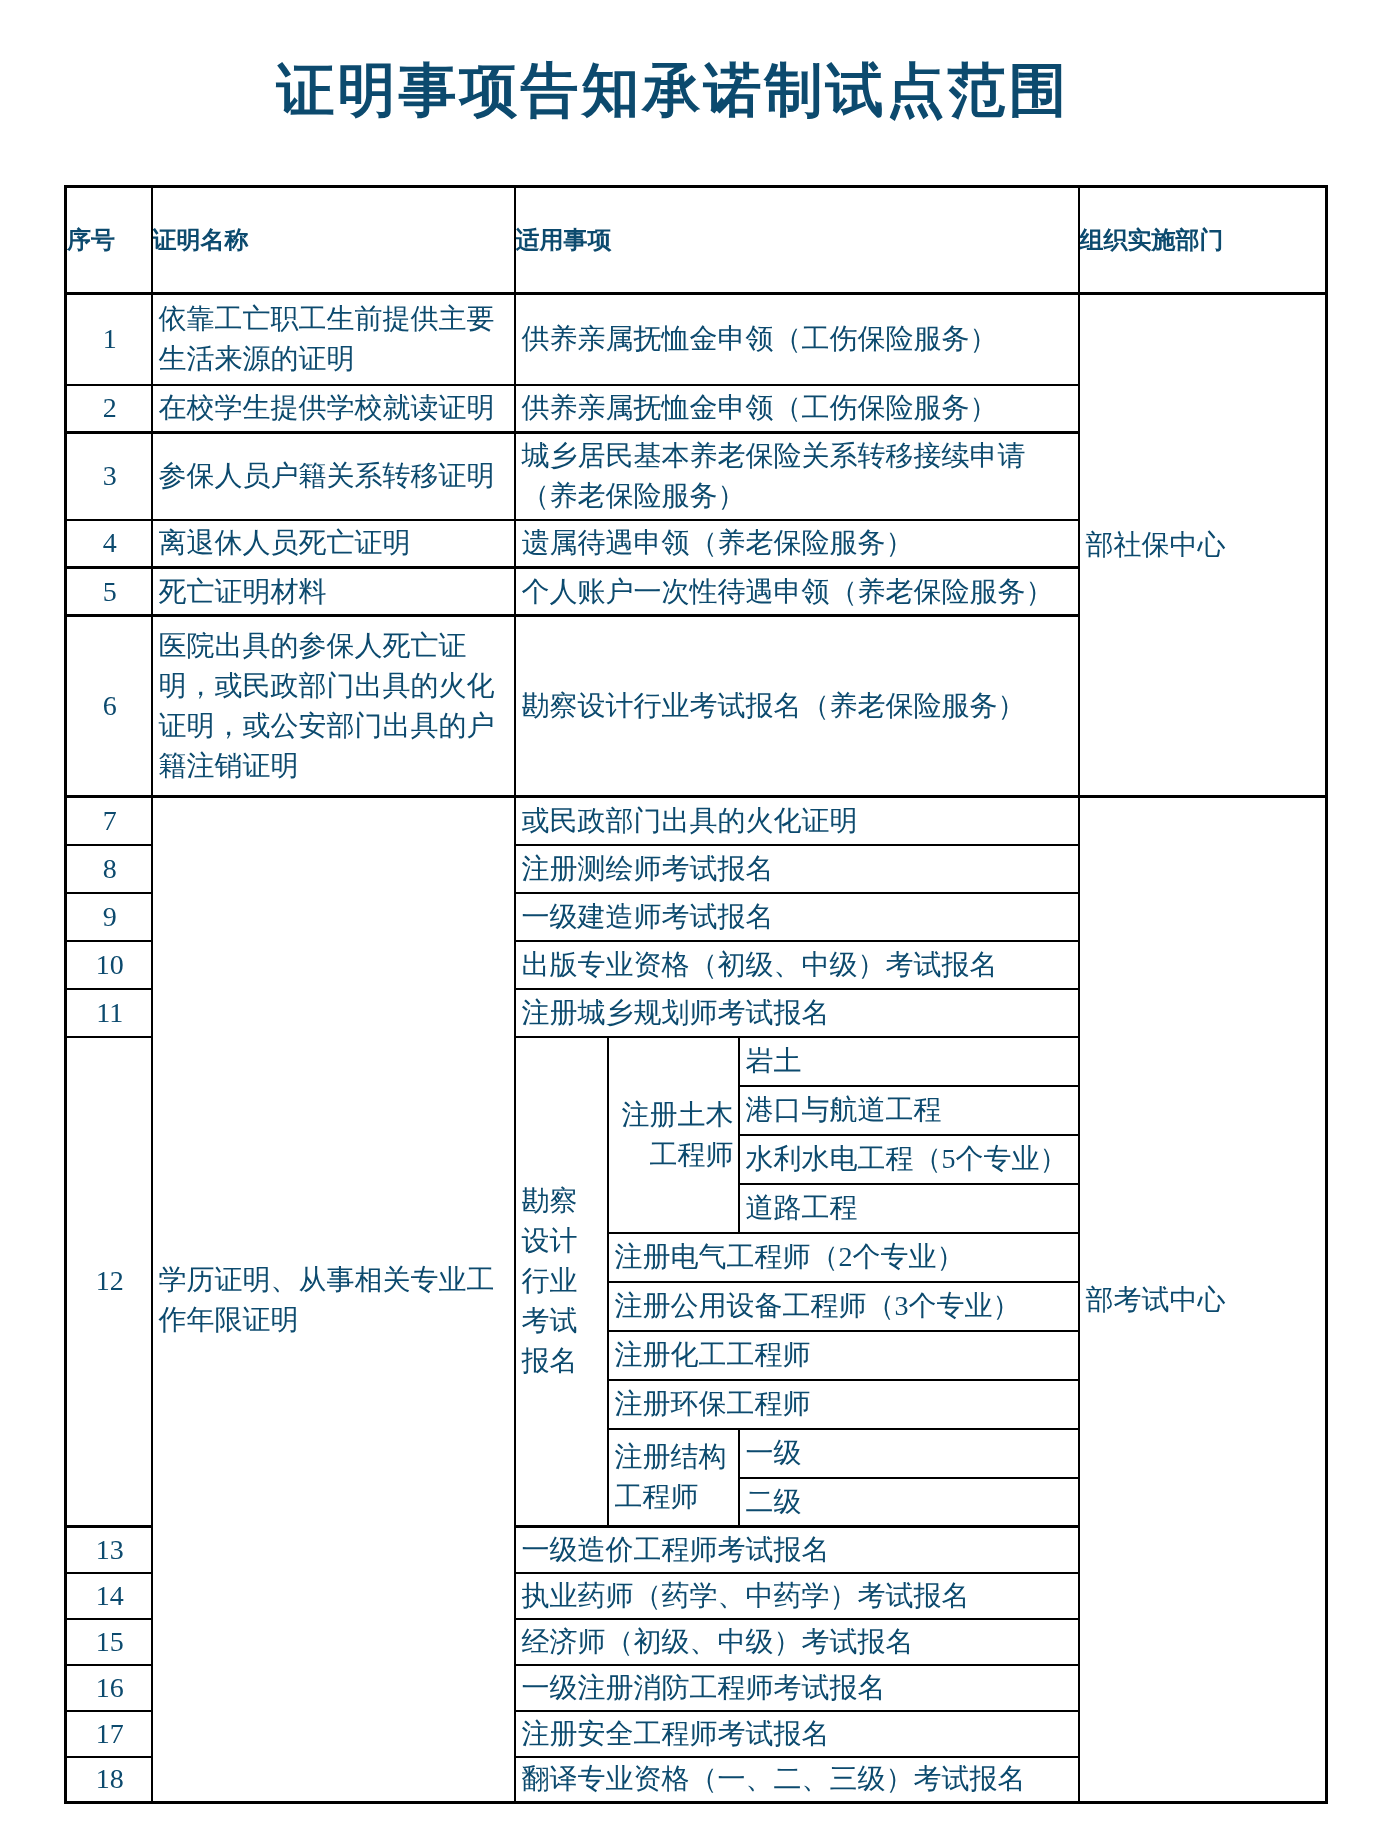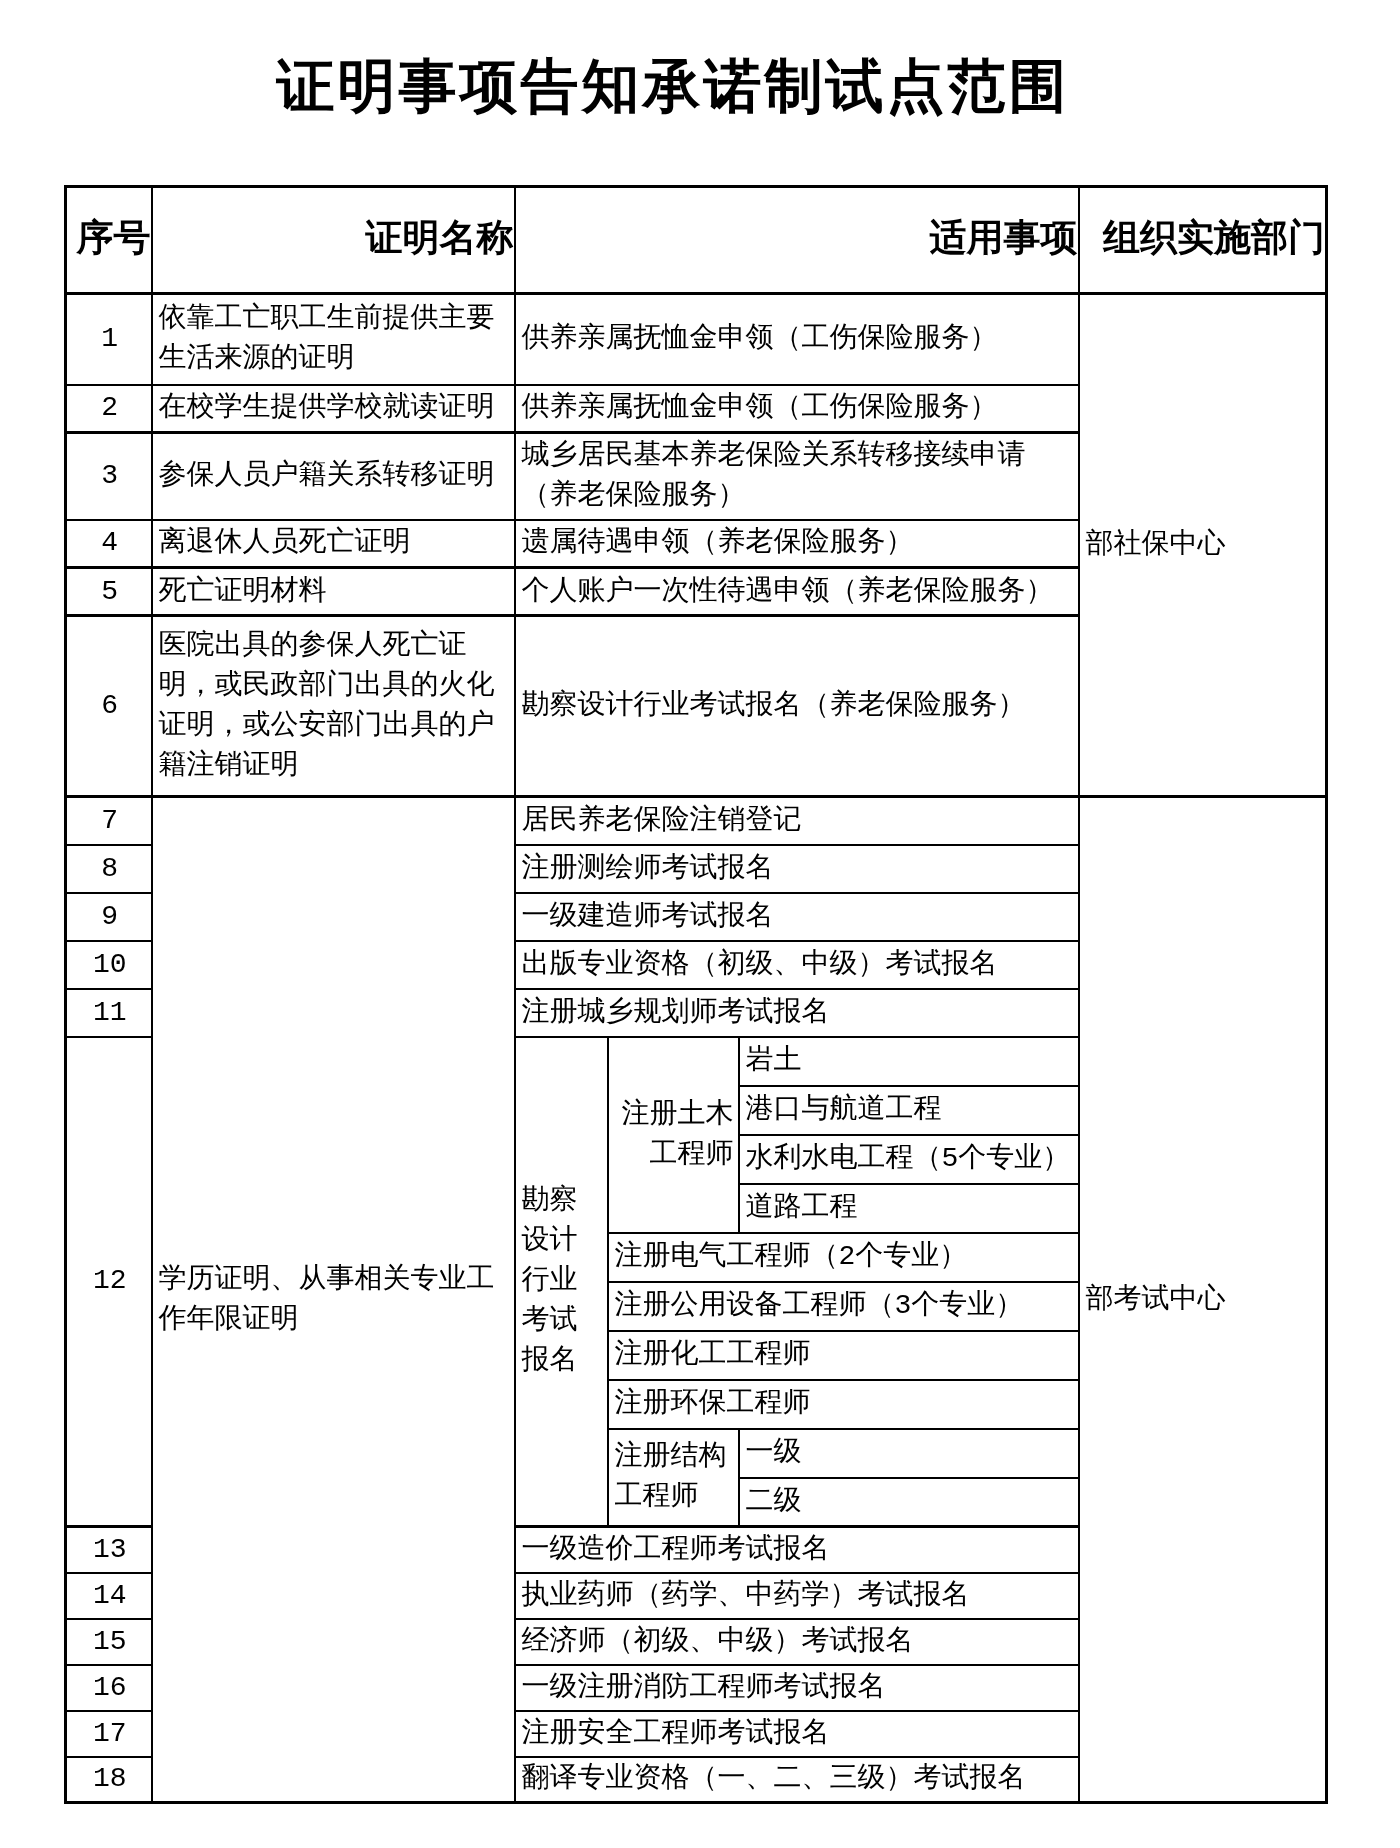--- a/index.html
+++ b/index.html
@@ -6,22 +6,22 @@
     margin: 0;
     padding: 0;
     background: #ffffff;
   }
   .page {
     position: relative;
     width: 1400px;
     height: 1848px;
     background: #ffffff;
     overflow: hidden;
-    font-family: Liberation Mono, monospace;
-    color: #000000;
+    font-family: Liberation Serif, serif;
+    color: #0c4a6e;
     box-sizing: border-box;
     padding: 52px 118px 0 64px;
   }
   .doc-title {
     margin: 0 0 0 0;
     text-align: center;
     font-size: 58px;
     font-weight: bold;
     line-height: 78px;
     letter-spacing: 3px;
@@ -39,23 +39,23 @@
     vertical-align: middle;
     font-size: 28px;
     line-height: 40px;
     font-weight: normal;
     padding: 1px 4px 1px 6px;
     overflow: hidden;
     white-space: pre-line;
     box-sizing: border-box;
   }
   table.scope th {
-    font-size: 37px;
+    font-size: 24px;
     font-weight: bold;
-    text-align: right;
+    text-align: left;
     padding: 0;
   }
   tr.hdr { height: 107px; }
   tr.h91  { height: 91px; }
   tr.h48  { height: 48px; }
   tr.h87  { height: 87px; }
   tr.h181 { height: 181px; }
   tr.h49  { height: 49px; }
   tr.h46  { height: 46px; }
   
@@ -134,21 +134,21 @@
     </tr>
     <tr class="h181 tt">
       <td class="no">6</td>
       <td class="name">医院出具的参保人死亡证明，或民政部门出具的火化证明，或公安部门出具的户籍注销证明</td>
       <td class="matter" colspan="3">勘察设计行业考试报名（养老保险服务）</td>
     </tr>
 
     <tr class="h48 tt">
       <td class="no">7</td>
       <td class="name" rowspan="21">学历证明、从事相关专业工作年限证明</td>
-      <td class="matter" colspan="3">居民养老保险注销登记</td>
+      <td class="matter" colspan="3">或民政部门出具的火化证明</td>
       <td class="dept" rowspan="21">部考试中心</td>
     </tr>
     <tr class="h48">
       <td class="no">8</td>
       <td class="matter" colspan="3">注册测绘师考试报名</td>
     </tr>
     <tr class="h48">
       <td class="no">9</td>
       <td class="matter" colspan="3">一级建造师考试报名</td>
     </tr>

